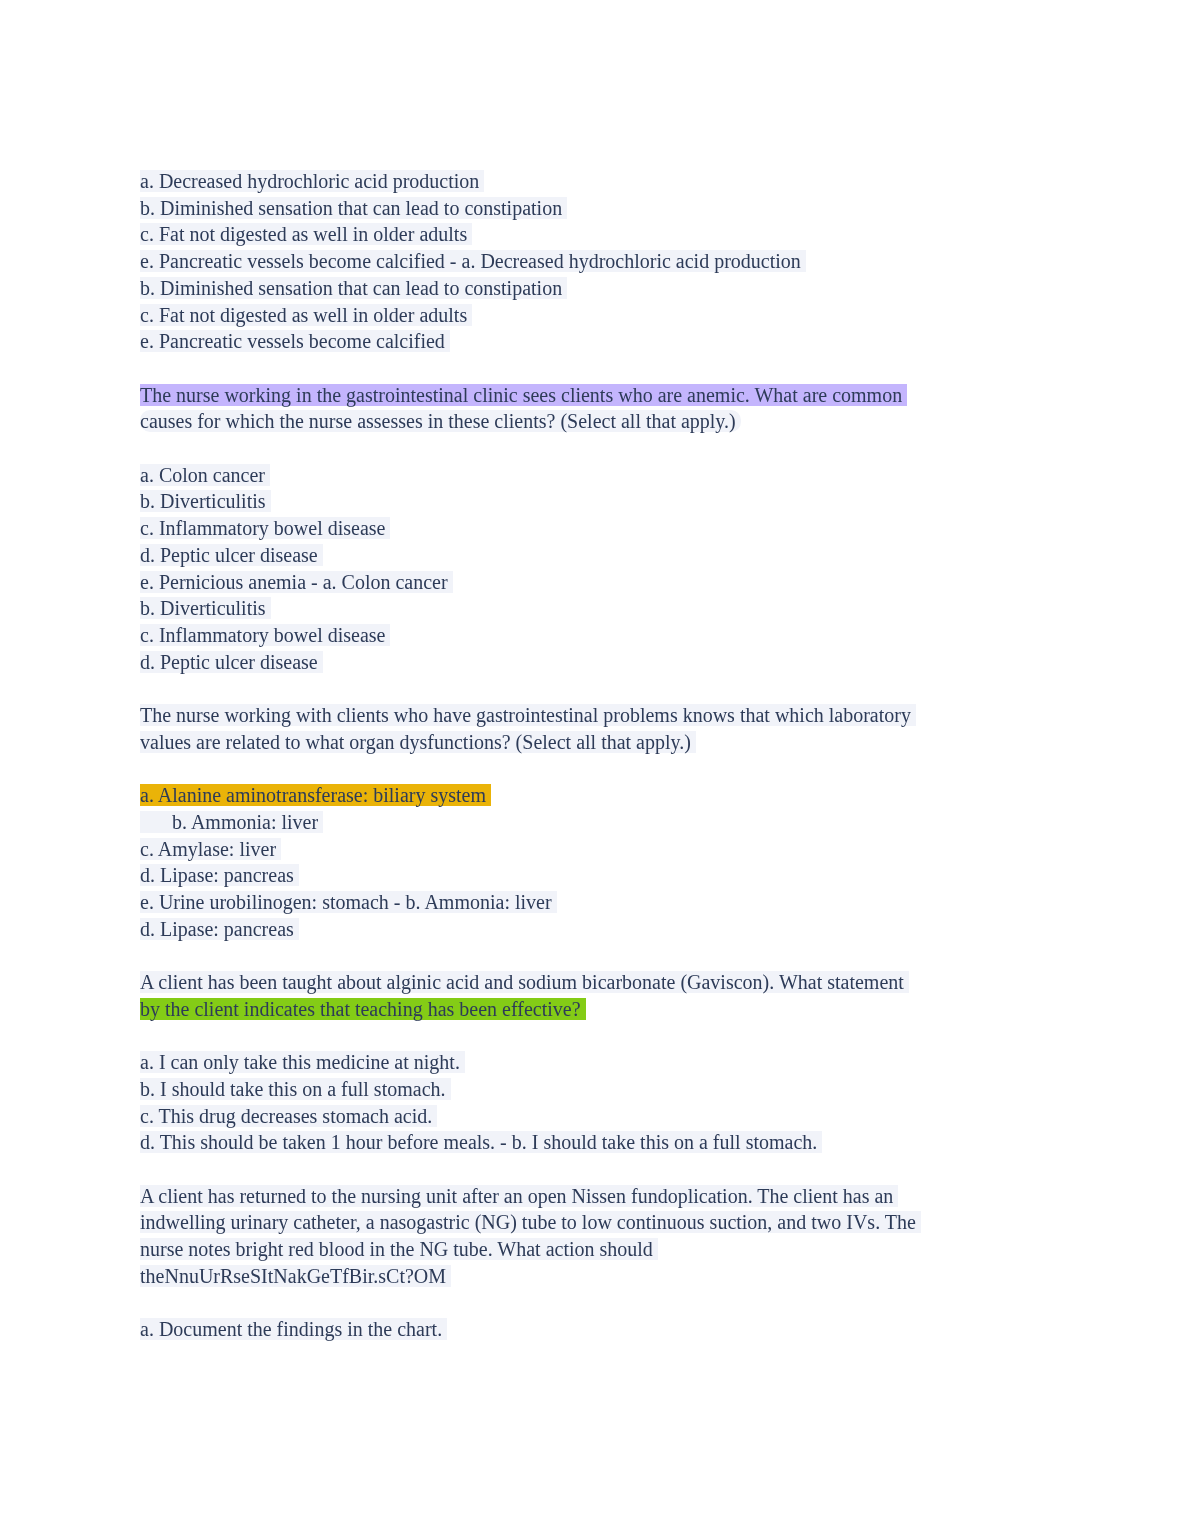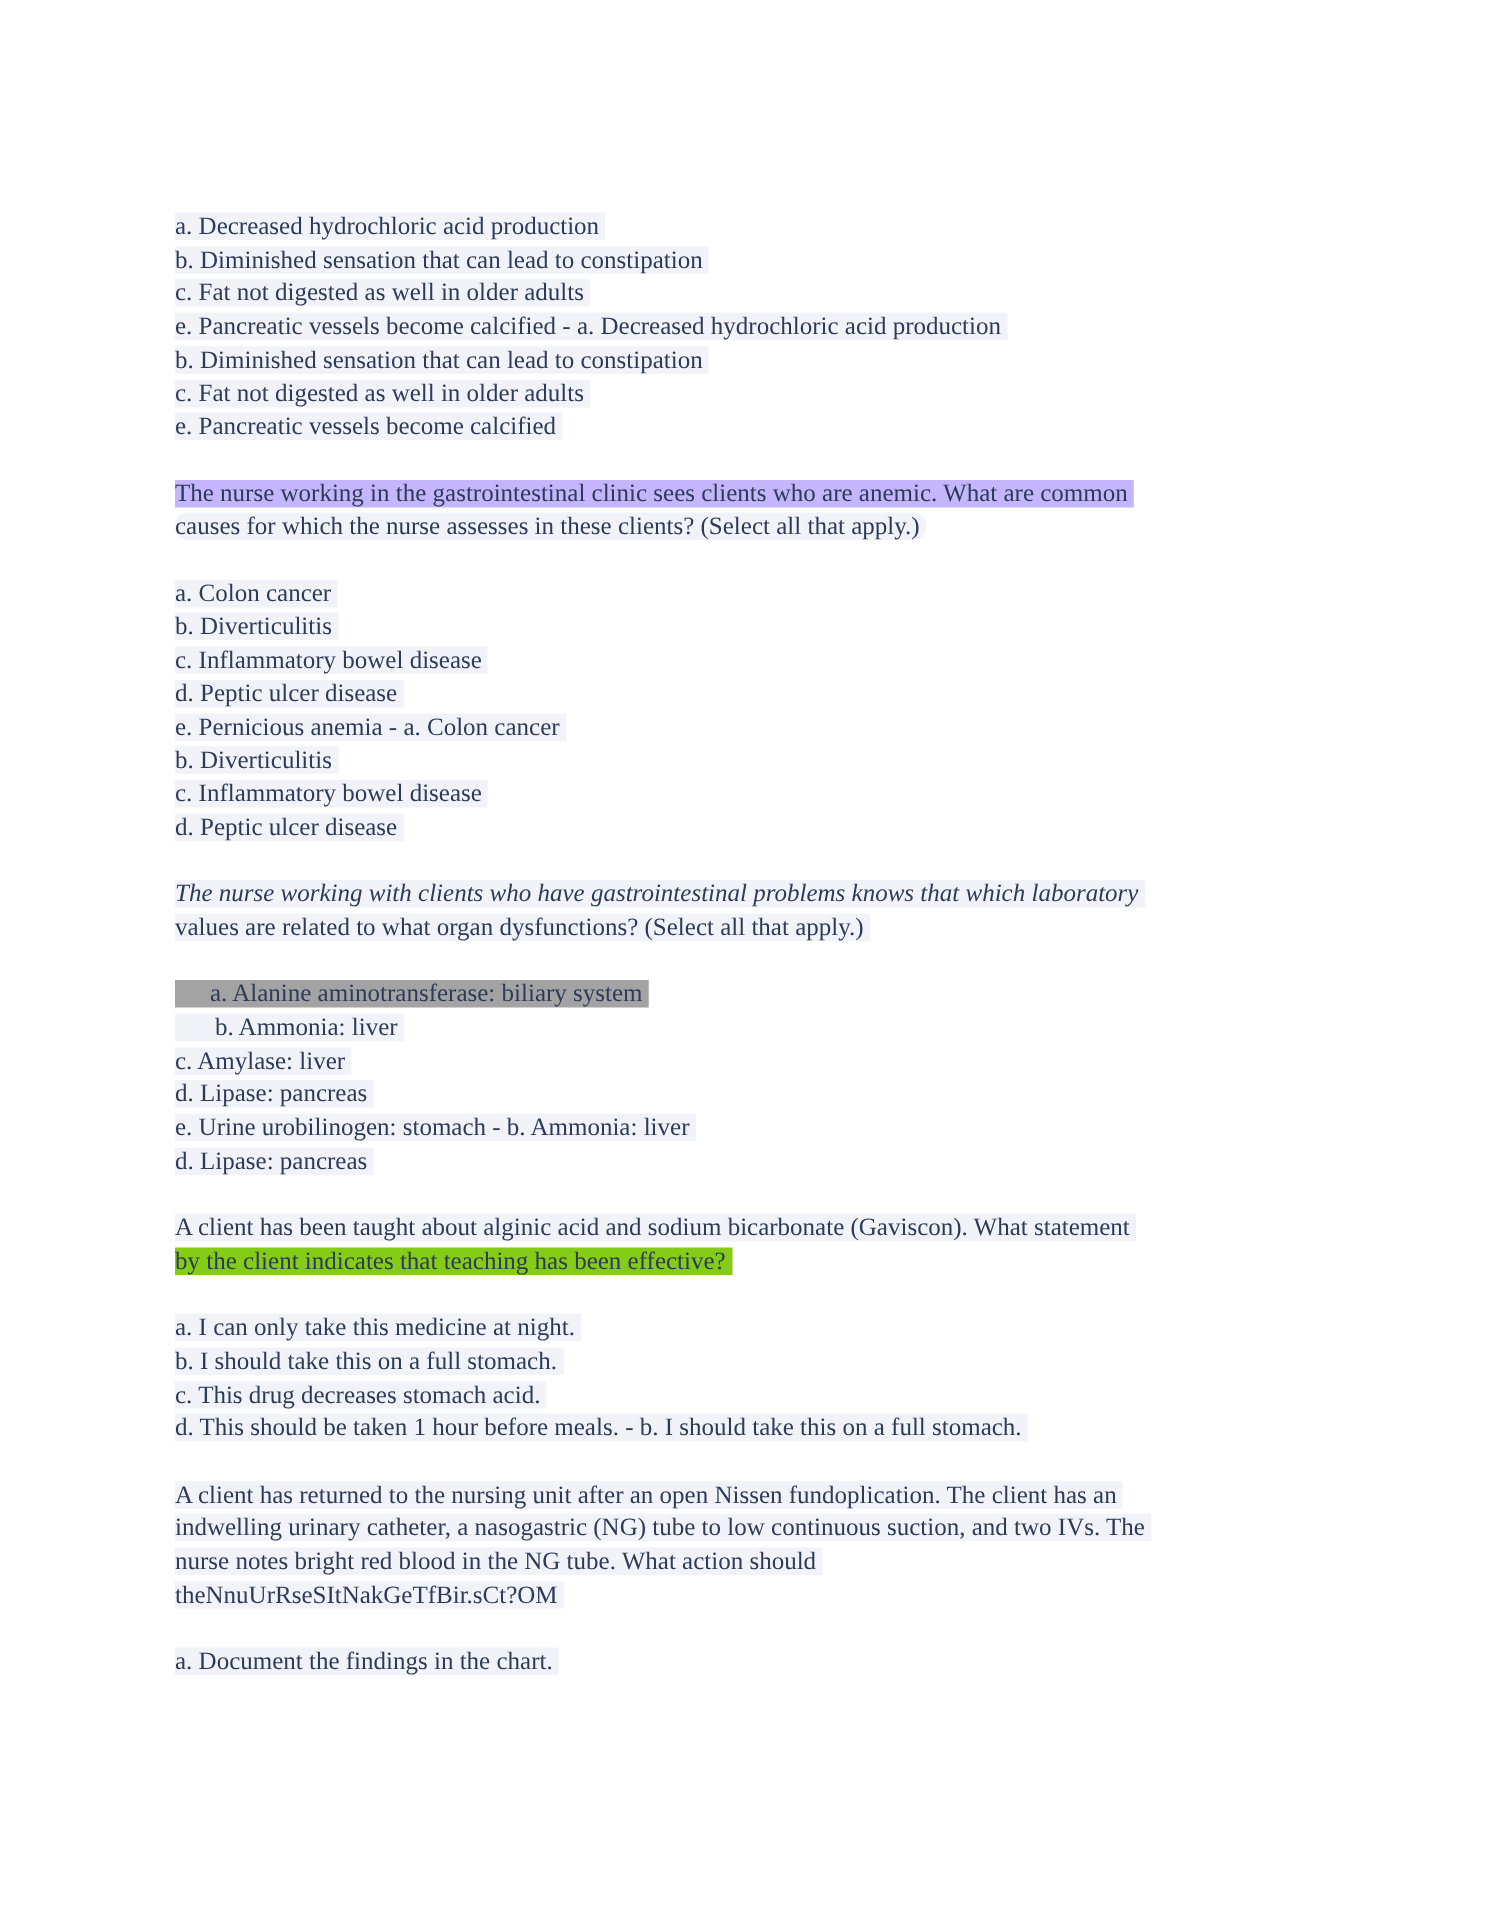--- a/index.html
+++ b/index.html
@@ -58,25 +58,25 @@
         <div class="line"><span class="hl" style="background-color: rgb(241, 243, 249);">a. Colon cancer</span></div>
         <div class="line"><span class="hl" style="background-color: rgb(241, 243, 249);">b. Diverticulitis</span></div>
         <div class="line"><span class="hl" style="background-color: rgb(241, 243, 249);">c. Inflammatory bowel disease</span></div>
         <div class="line"><span class="hl" style="background-color: rgb(241, 243, 249);">d. Peptic ulcer disease</span></div>
         <div class="line"><span class="hl" style="background-color: rgb(241, 243, 249);">e. Pernicious anemia - a. Colon cancer</span></div>
         <div class="line"><span class="hl" style="background-color: rgb(241, 243, 249);">b. Diverticulitis</span></div>
         <div class="line"><span class="hl" style="background-color: rgb(241, 243, 249);">c. Inflammatory bowel disease</span></div>
         <div class="line"><span class="hl" style="background-color: rgb(241, 243, 249);">d. Peptic ulcer disease</span></div>
       </div>
       <div class="block">
-        <div class="line"><span class="hl" style="background-color: rgb(241, 243, 249); font-style: italic;">The nurse working with clients who have gastrointestinal problems knows that which laboratory</span></div>
+        <div class="line"><span class="hl" style="background-color: rgb(241, 243, 249);">The nurse working with clients who have gastrointestinal problems knows that which laboratory</span></div>
         <div class="line"><span class="hl" style="background-color: rgb(241, 243, 249);">values are related to what organ dysfunctions? (Select all that apply.)</span></div>
       </div>
       <div class="block">
-        <div class="line"><span class="hl" style="background-color: #a3a3a3; padding-left: 28px;">a. Alanine aminotransferase: biliary system</span></div>
+        <div class="line"><span class="hl" style="background-color: #eab308;">a. Alanine aminotransferase: biliary system</span></div>
         <div class="line"><span class="hl" style="background-color: rgb(241, 243, 249); padding-left: 32px;">b. Ammonia: liver</span></div>
         <div class="line"><span class="hl" style="background-color: rgb(241, 243, 249);">c. Amylase: liver</span></div>
         <div class="line"><span class="hl" style="background-color: rgb(241, 243, 249);">d. Lipase: pancreas</span></div>
         <div class="line"><span class="hl" style="background-color: rgb(241, 243, 249);">e. Urine urobilinogen: stomach - b. Ammonia: liver</span></div>
         <div class="line"><span class="hl" style="background-color: rgb(241, 243, 249);">d. Lipase: pancreas</span></div>
       </div>
       <div class="block">
         <div class="line"><span class="hl" style="background-color: rgb(241, 243, 249);">A client has been taught about alginic acid and sodium bicarbonate (Gaviscon). What statement</span></div>
         <div class="line"><span class="hl" style="background-color: #84cc16; margin-top: 32px;">by the client indicates that teaching has been effective?</span></div>
       </div>

